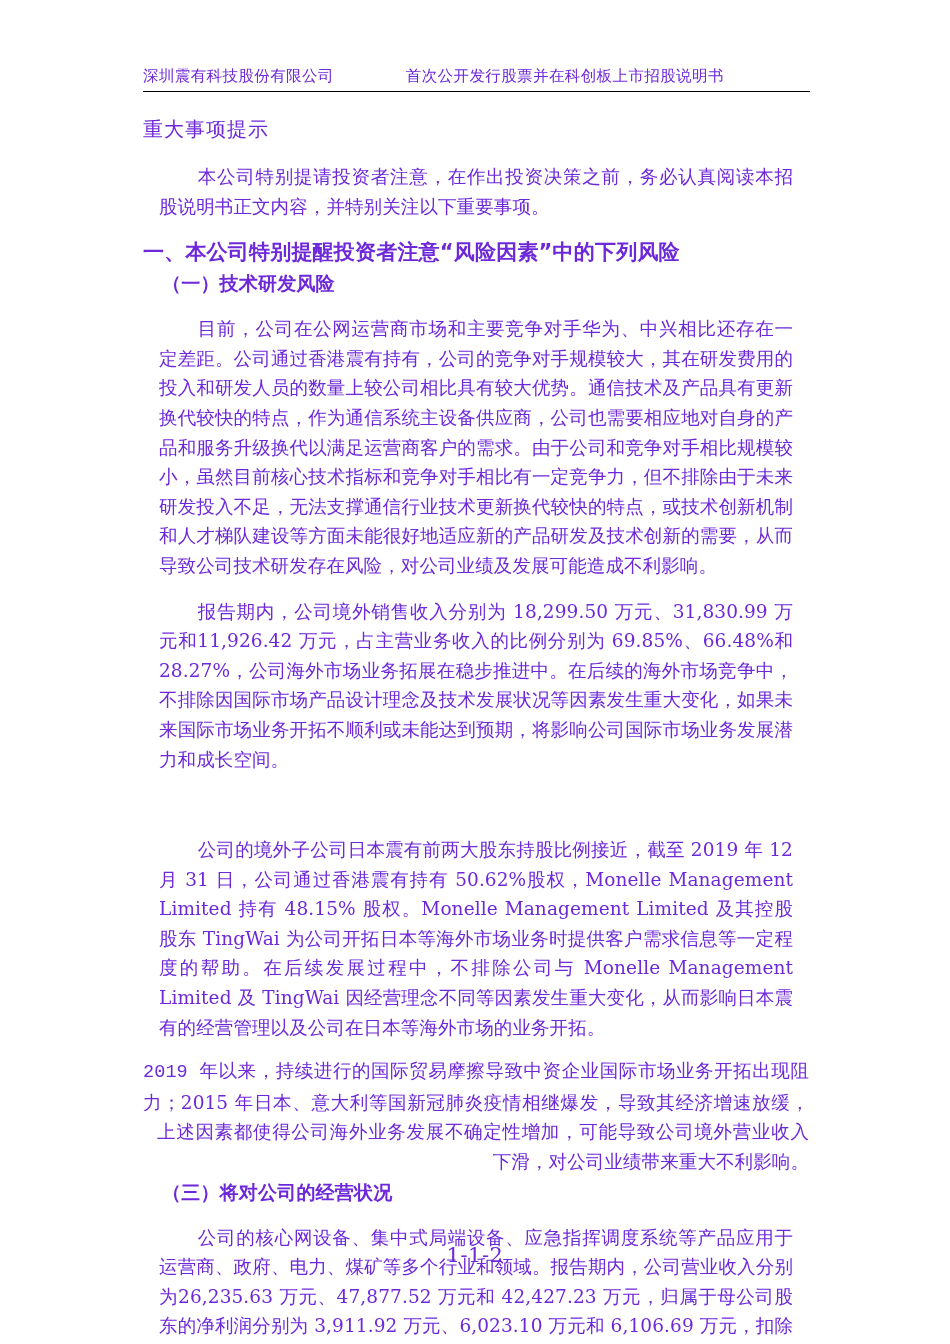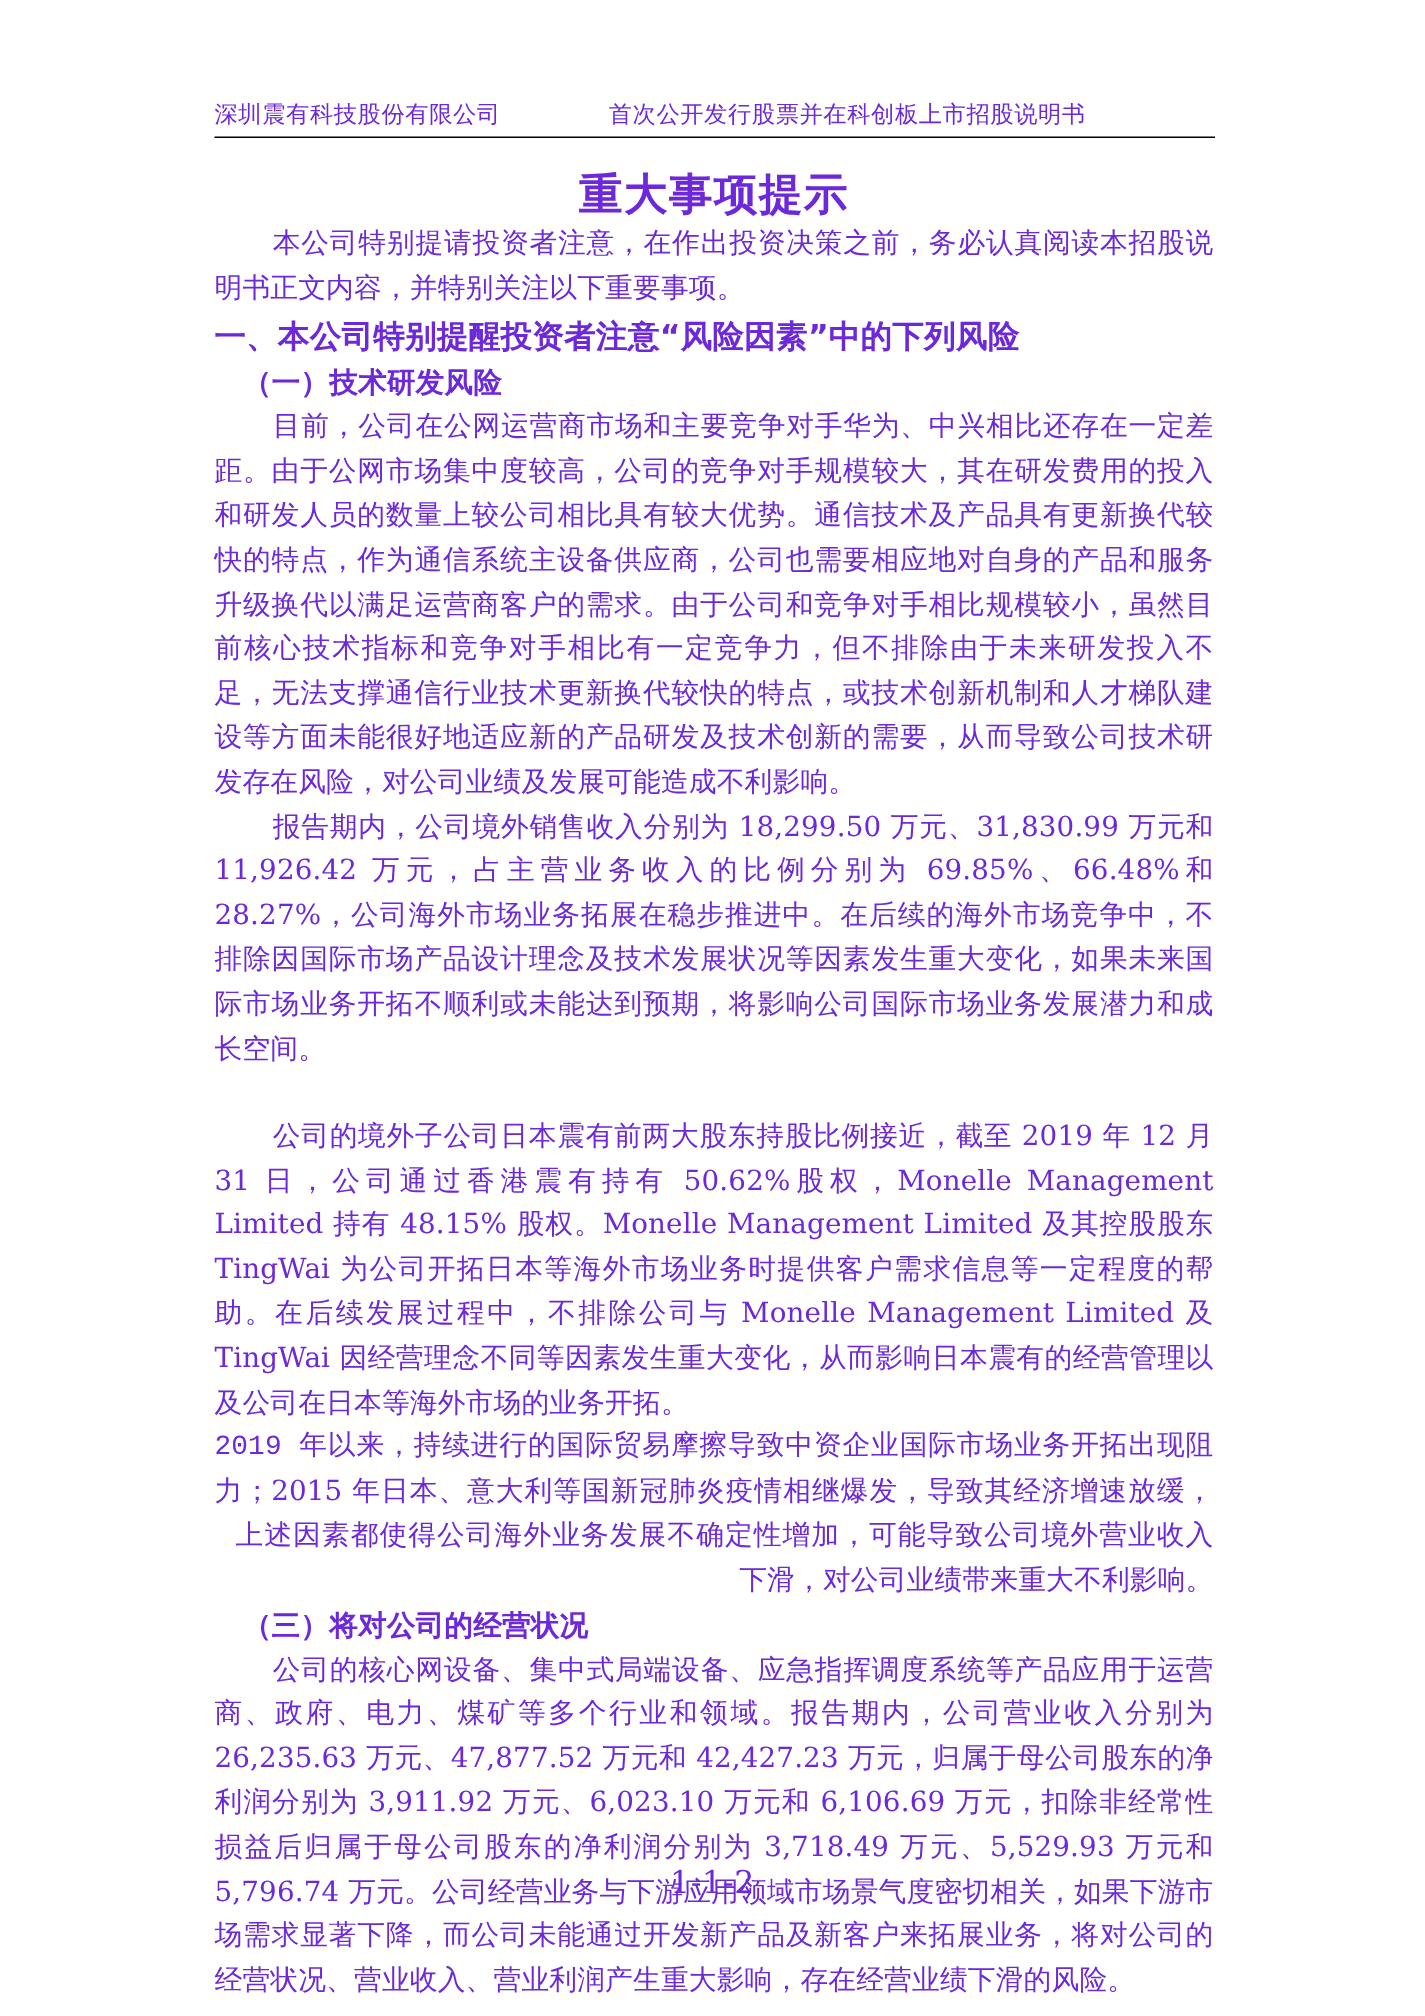--- a/index.html
+++ b/index.html
@@ -45,31 +45,30 @@
 
   
   .content {
     position: absolute;
     left: 143px;
     top: 112px;
     width: 666px;
   }
 
   .doc-title {
-    text-align: center;
     font-family: "DejaVu Sans", "Liberation Sans", sans-serif;
-    font-weight: bold;
-    font-size: 29px;
+    font-weight: normal;
+    font-size: 20px;
     line-height: 34px;
     letter-spacing: 1px;
     margin: 0 0 2px 0;
   }
 
   p {
-    margin: 0;
+    margin: 16px;
     font-size: 18.5px;
     line-height: 29.6px;
     text-align: justify;
     text-justify: inter-ideograph;
     letter-spacing: 0.1px;
   }
 
   .para {
     text-indent: 2.1em;
   }
@@ -134,21 +133,21 @@
 
   <div class="content">
 
     <h1 class="doc-title">重大事项提示</h1>
 
     <p class="para">本公司特别提请投资者注意，在作出投资决策之前，务必认真阅读本招股说明书正文内容，并特别关注以下重要事项。</p>
 
     <p class="h-level1">一、本公司特别提醒投资者注意“风险因素”中的下列风险</p>
 
     <p class="h-level2">（一）技术研发风险</p>
-    <p class="para">目前，公司在公网运营商市场和主要竞争对手华为、中兴相比还存在一定差距。由于公网市场集中度较高，公司的竞争对手规模较大，其在研发费用的投入和研发人员的数量上较公司相比具有较大优势。通信技术及产品具有更新换代较快的特点，作为通信系统主设备供应商，公司也需要相应地对自身的产品和服务升级换代以满足运营商客户的需求。由于公司和竞争对手相比规模较小，虽然目前核心技术指标和竞争对手相比有一定竞争力，但不排除由于未来研发投入不足，无法支撑通信行业技术更新换代较快的特点，或技术创新机制和人才梯队建设等方面未能很好地适应新的产品研发及技术创新的需要，从而导致公司技术研发存在风险，对公司业绩及发展可能造成不利影响。</p>
+    <p class="para">目前，公司在公网运营商市场和主要竞争对手华为、中兴相比还存在一定差距。公司通过香港震有持有，公司的竞争对手规模较大，其在研发费用的投入和研发人员的数量上较公司相比具有较大优势。通信技术及产品具有更新换代较快的特点，作为通信系统主设备供应商，公司也需要相应地对自身的产品和服务升级换代以满足运营商客户的需求。由于公司和竞争对手相比规模较小，虽然目前核心技术指标和竞争对手相比有一定竞争力，但不排除由于未来研发投入不足，无法支撑通信行业技术更新换代较快的特点，或技术创新机制和人才梯队建设等方面未能很好地适应新的产品研发及技术创新的需要，从而导致公司技术研发存在风险，对公司业绩及发展可能造成不利影响。</p>
 
     <p class="para">报告期内，公司境外销售收入分别为 18,299.50 万元、31,830.99 万元和11,926.42 万元，占主营业务收入的比例分别为 69.85%、66.48%和 28.27%，公司海外市场业务拓展在稳步推进中。在后续的海外市场竞争中，不排除因国际市场产品设计理念及技术发展状况等因素发生重大变化，如果未来国际市场业务开拓不顺利或未能达到预期，将影响公司国际市场业务发展潜力和成长空间。</p>
 
     <div class="spacer-line"></div>
 
     <p class="para">公司的境外子公司日本震有前两大股东持股比例接近，截至 2019 年 12 月 31 日，公司通过香港震有持有 50.62%股权，Monelle Management Limited 持有 48.15% 股权。Monelle Management Limited 及其控股股东 TingWai 为公司开拓日本等海外市场业务时提供客户需求信息等一定程度的帮助。在后续发展过程中，不排除公司与 Monelle Management Limited 及 TingWai 因经营理念不同等因素发生重大变化，从而影响日本震有的经营管理以及公司在日本等海外市场的业务开拓。</p>
 
     <div class="ragged">
       <p class="l1 jline">2019 年以来，持续进行的国际贸易摩擦导致中资企业国际市场业务开拓出现阻</p>
       <p class="l2 jline">力；2015 年日本、意大利等国新冠肺炎疫情相继爆发，导致其经济增速放缓，</p>

